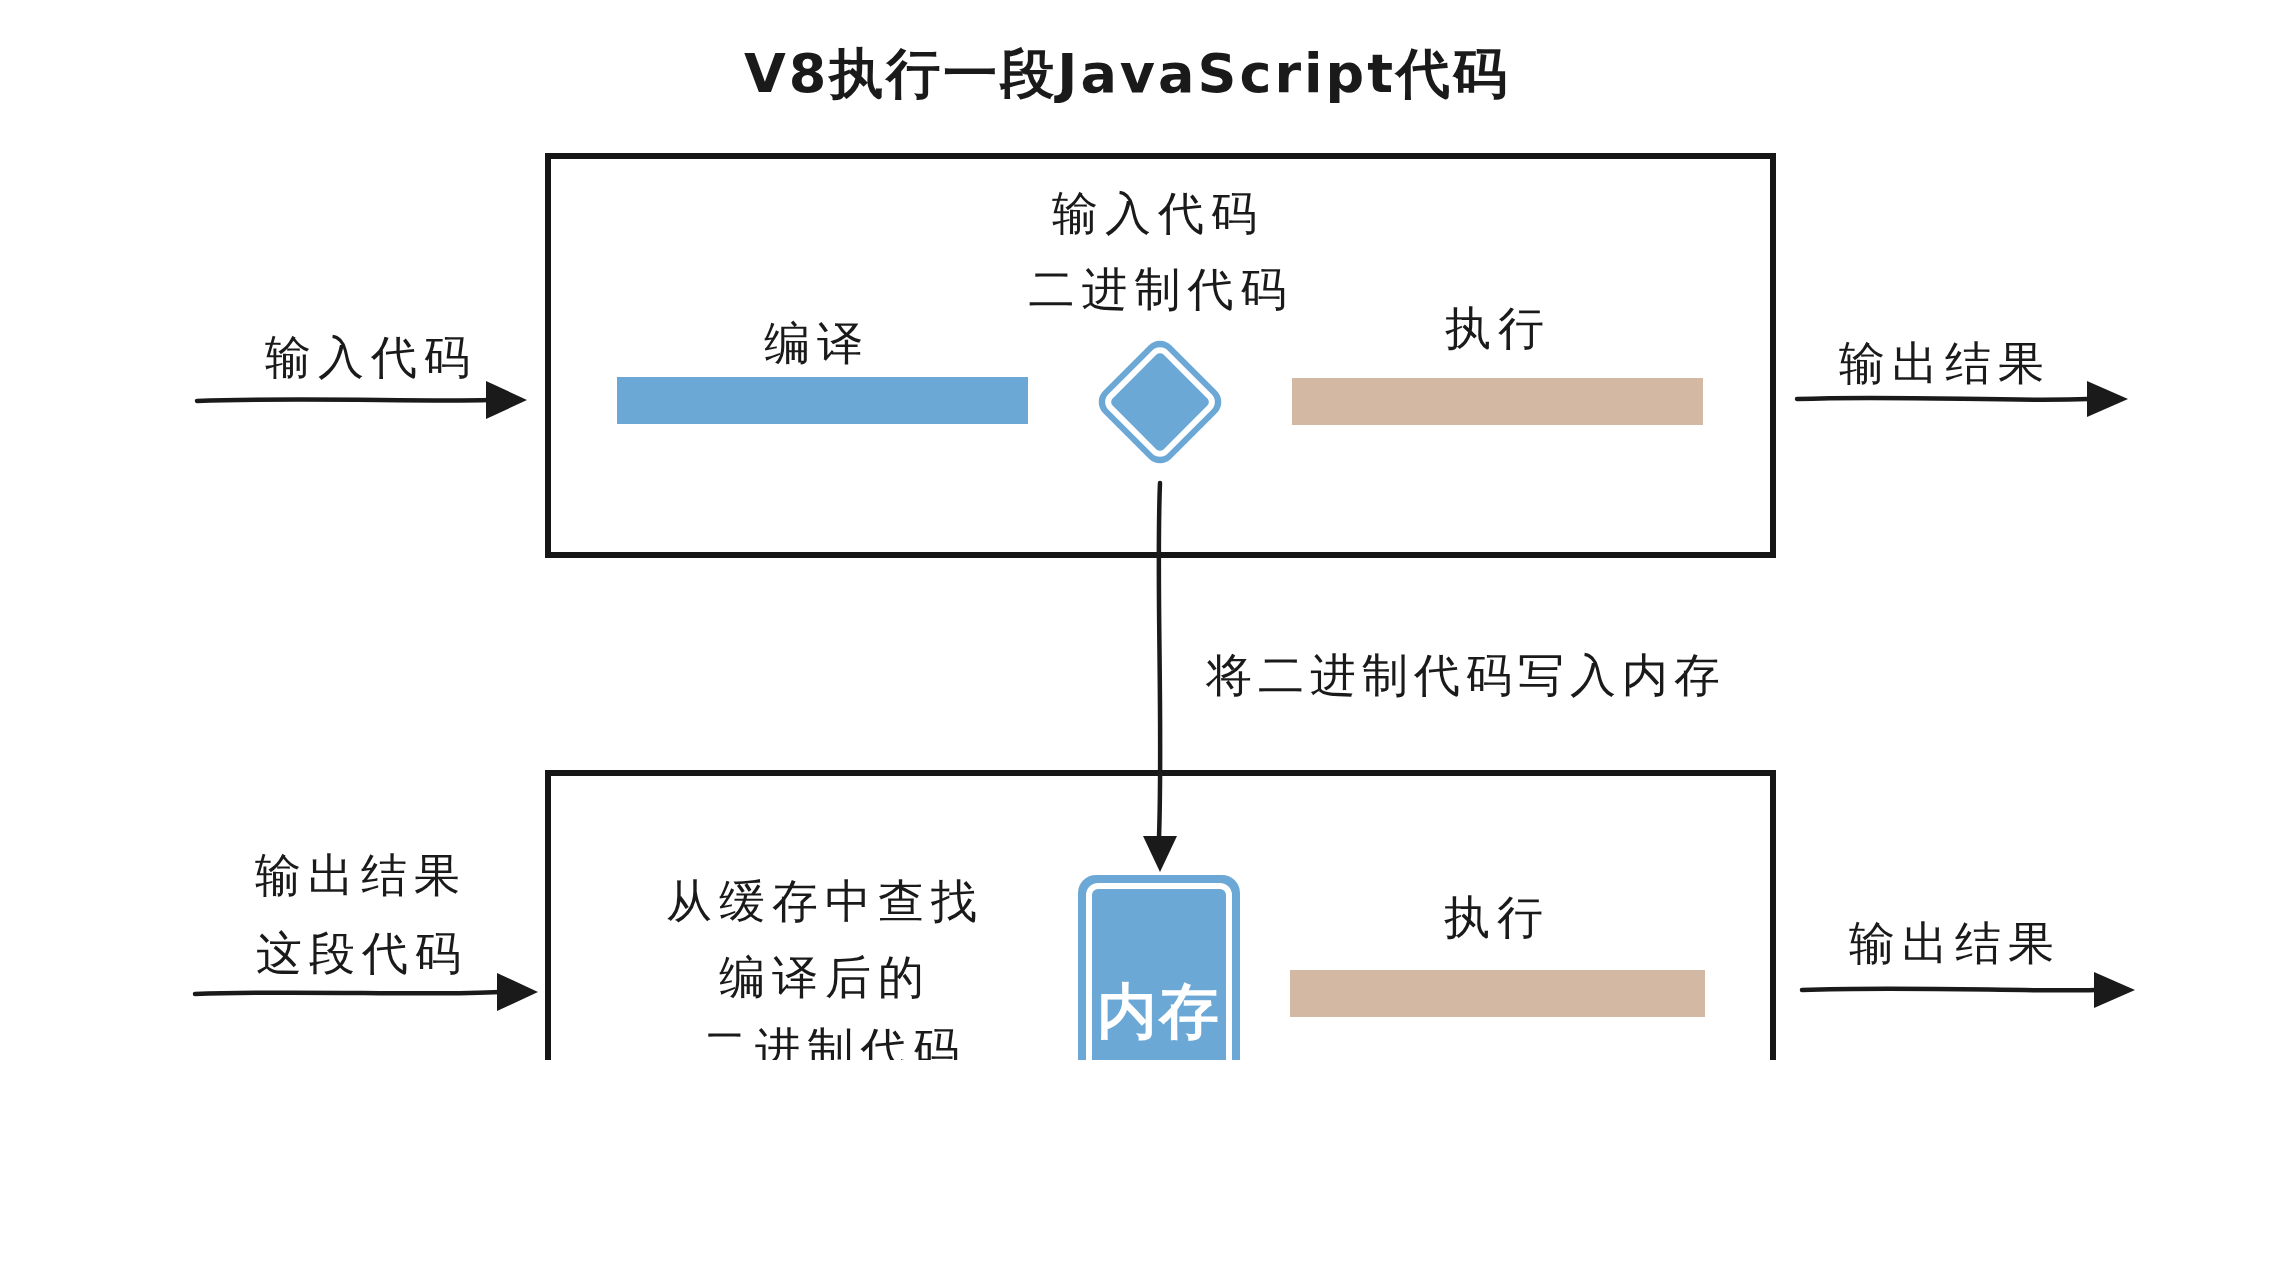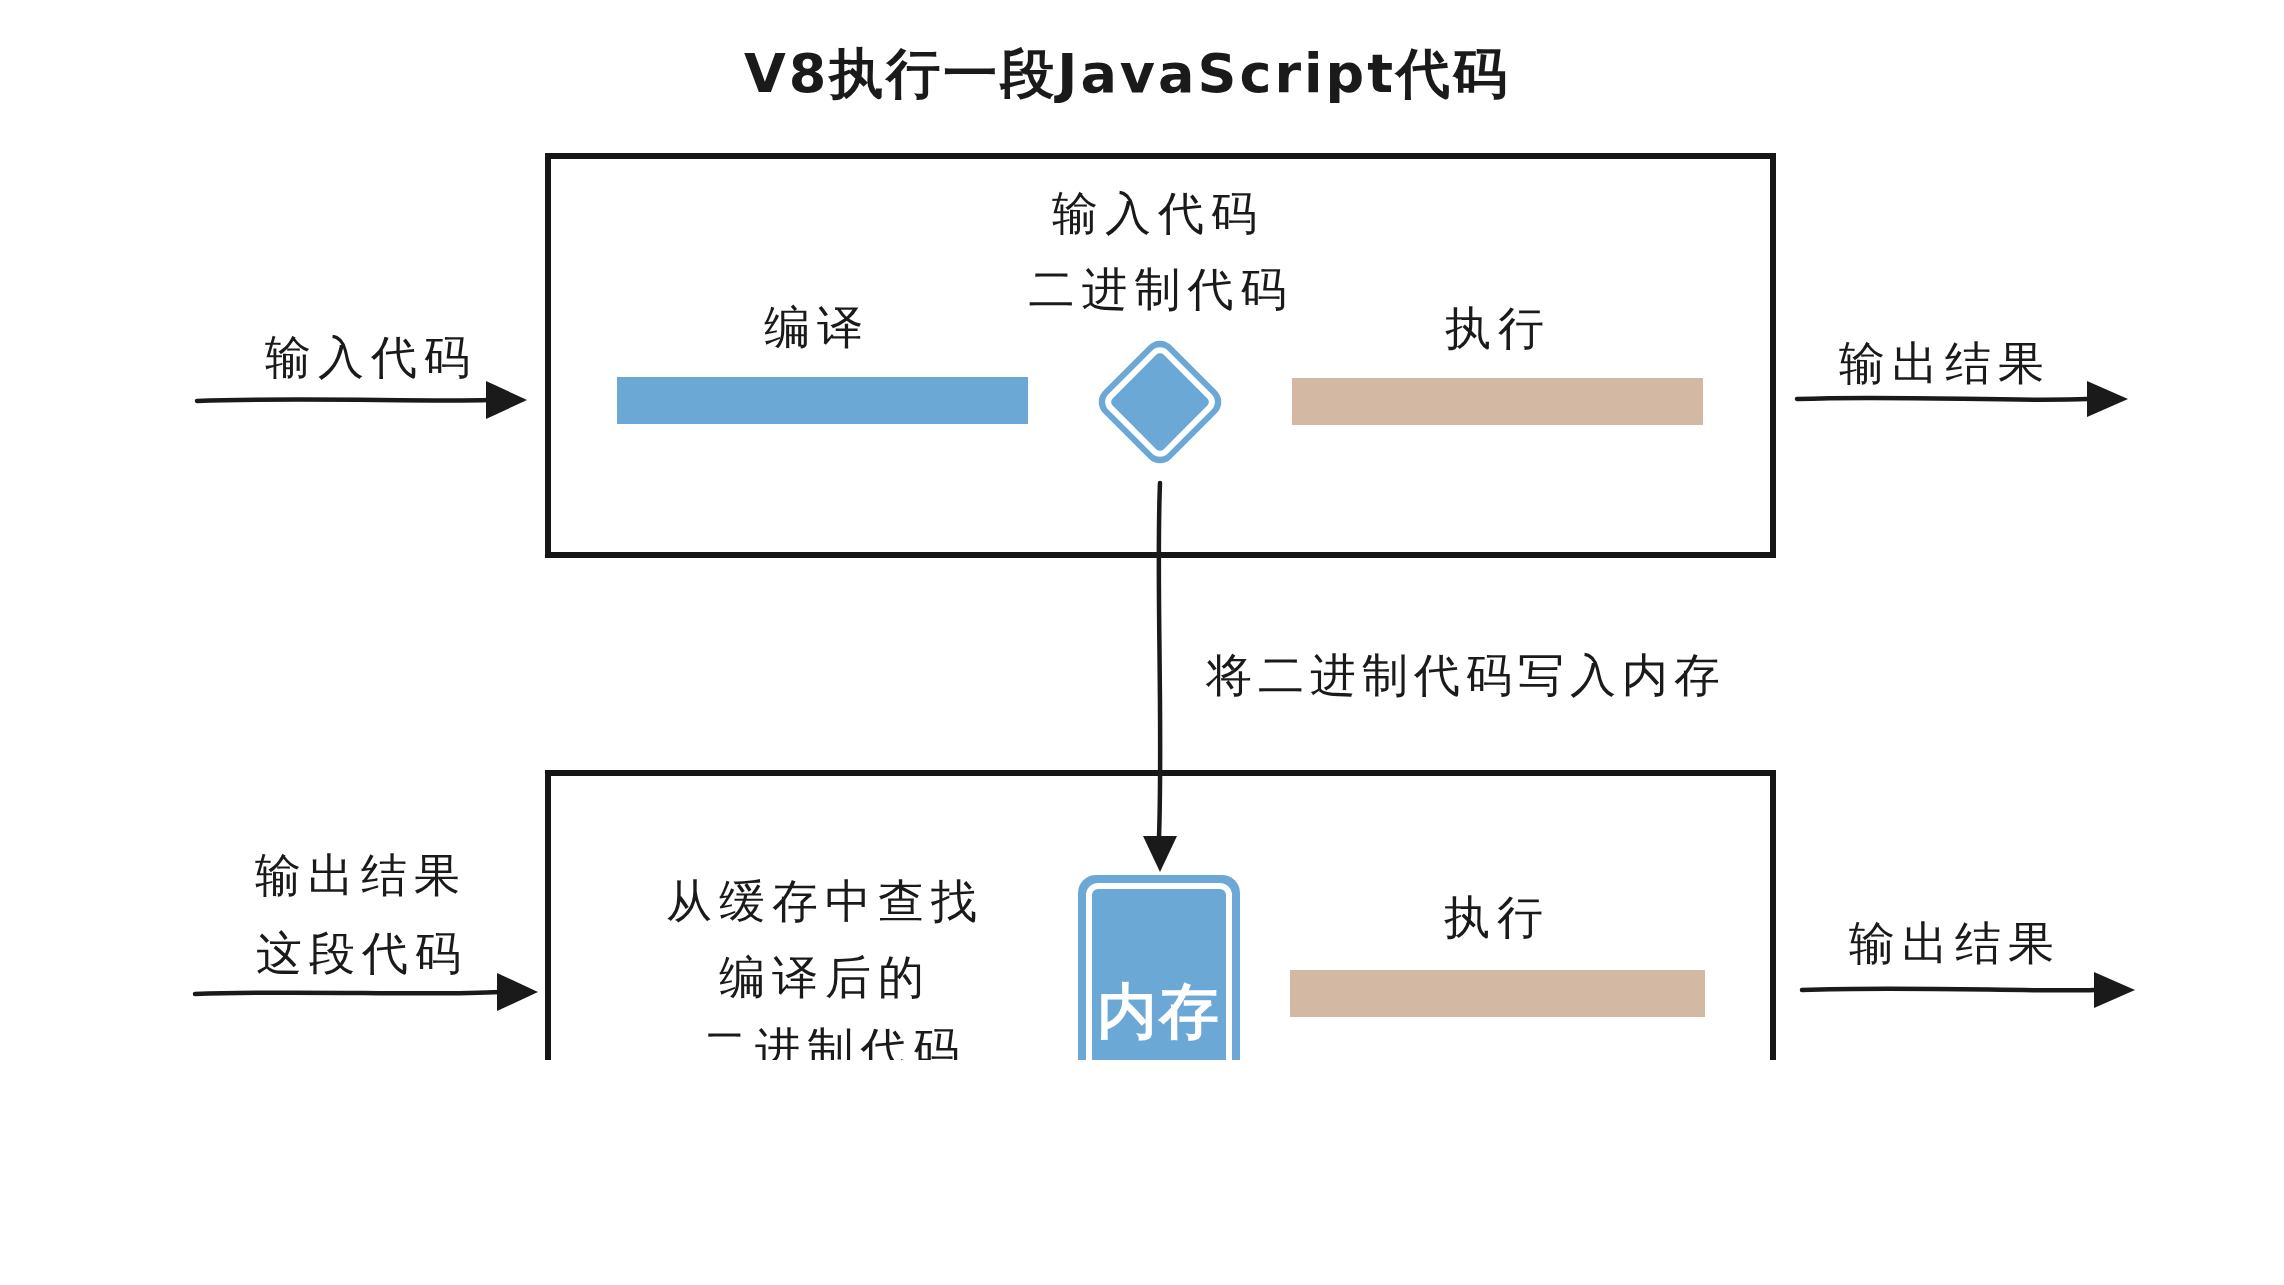--- a/index.html
+++ b/index.html
@@ -110,21 +110,21 @@
 <body>
 
 <div id="canvas">
 
   <div class="title">V8执行一段JavaScript代码</div>
 
   <div class="box" style="left:545px; top:153px; width:1231px; height:405px;"></div>
 
   <div class="box" style="left:545px; top:770px; width:1231px; height:440px;"></div>
 
-  <div class="lbl" style="left:817px; top:302px;">编译</div>
+  <div class="lbl" style="left:817px; top:318px;">编译</div>
   <div class="bar blue" style="left:617px; top:377px; width:411px; height:47px;"></div>
 
   <div class="lbl" style="left:1158px; top:188px;">输入代码</div>
   <div class="lbl" style="left:1161px; top:264px;">二进制代码</div>
   <div class="diamond"></div>
 
   <div class="lbl" style="left:1498px; top:303px;">执行</div>
   <div class="bar tan" style="left:1292px; top:378px; width:411px; height:47px;"></div>
 
   <div class="lbl" style="left:371px; top:332px;">输入代码</div>

